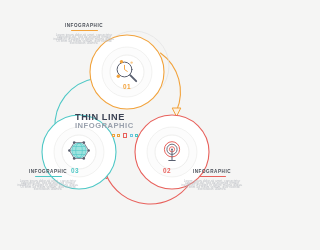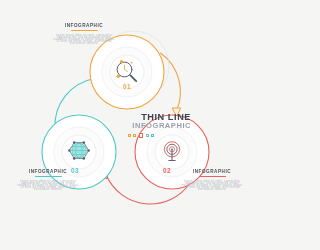--- a/index.html
+++ b/index.html
@@ -59,24 +59,24 @@
   .tb-left   { left: 16px;  top: 170px; }
   .tb-right  { left: 180px; top: 170px; }
 
   .rule-orange { background: #f2a33c; }
   .rule-teal   { background: #4ec8c6; }
   .rule-red    { background: #e8615c; }
 
   
   .center-title {
     position: absolute;
-    left: 91px;
+    left: 75px;
     top: 112px;
     width: 100px;
-    text-align: right;
+    text-align: left;
   }
   .center-title .t1 {
     font-size: 9.2px;
     font-weight: bold;
     letter-spacing: 0.55px;
     color: #3b4253;
     line-height: 10px;
   }
   .center-title .t2 {
     font-size: 7.6px;

